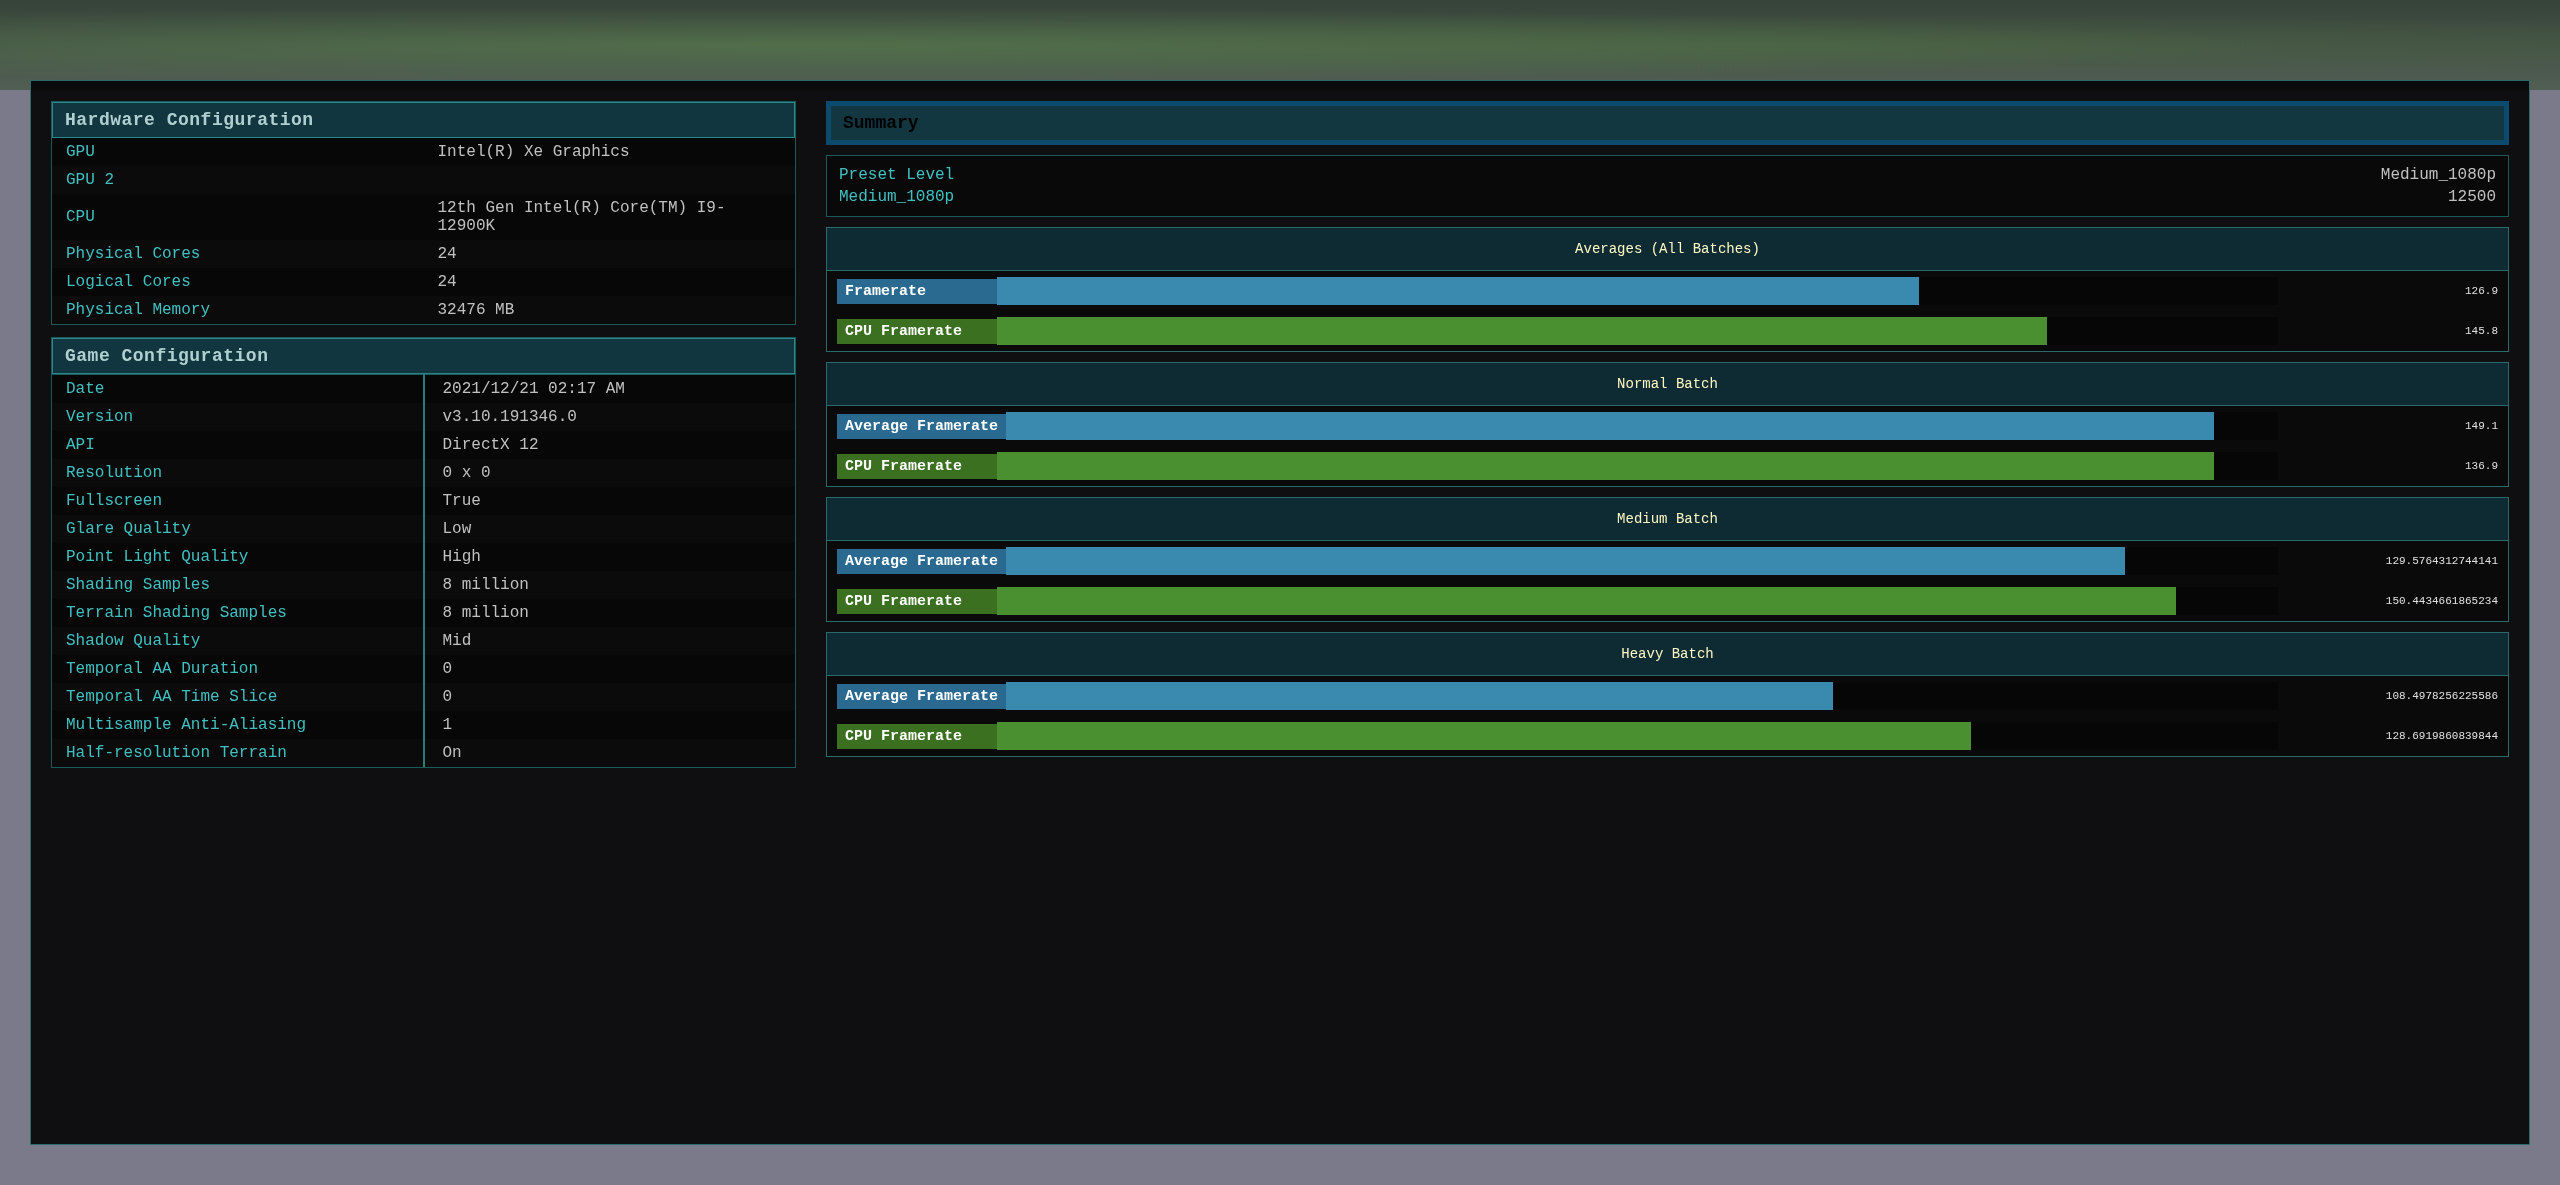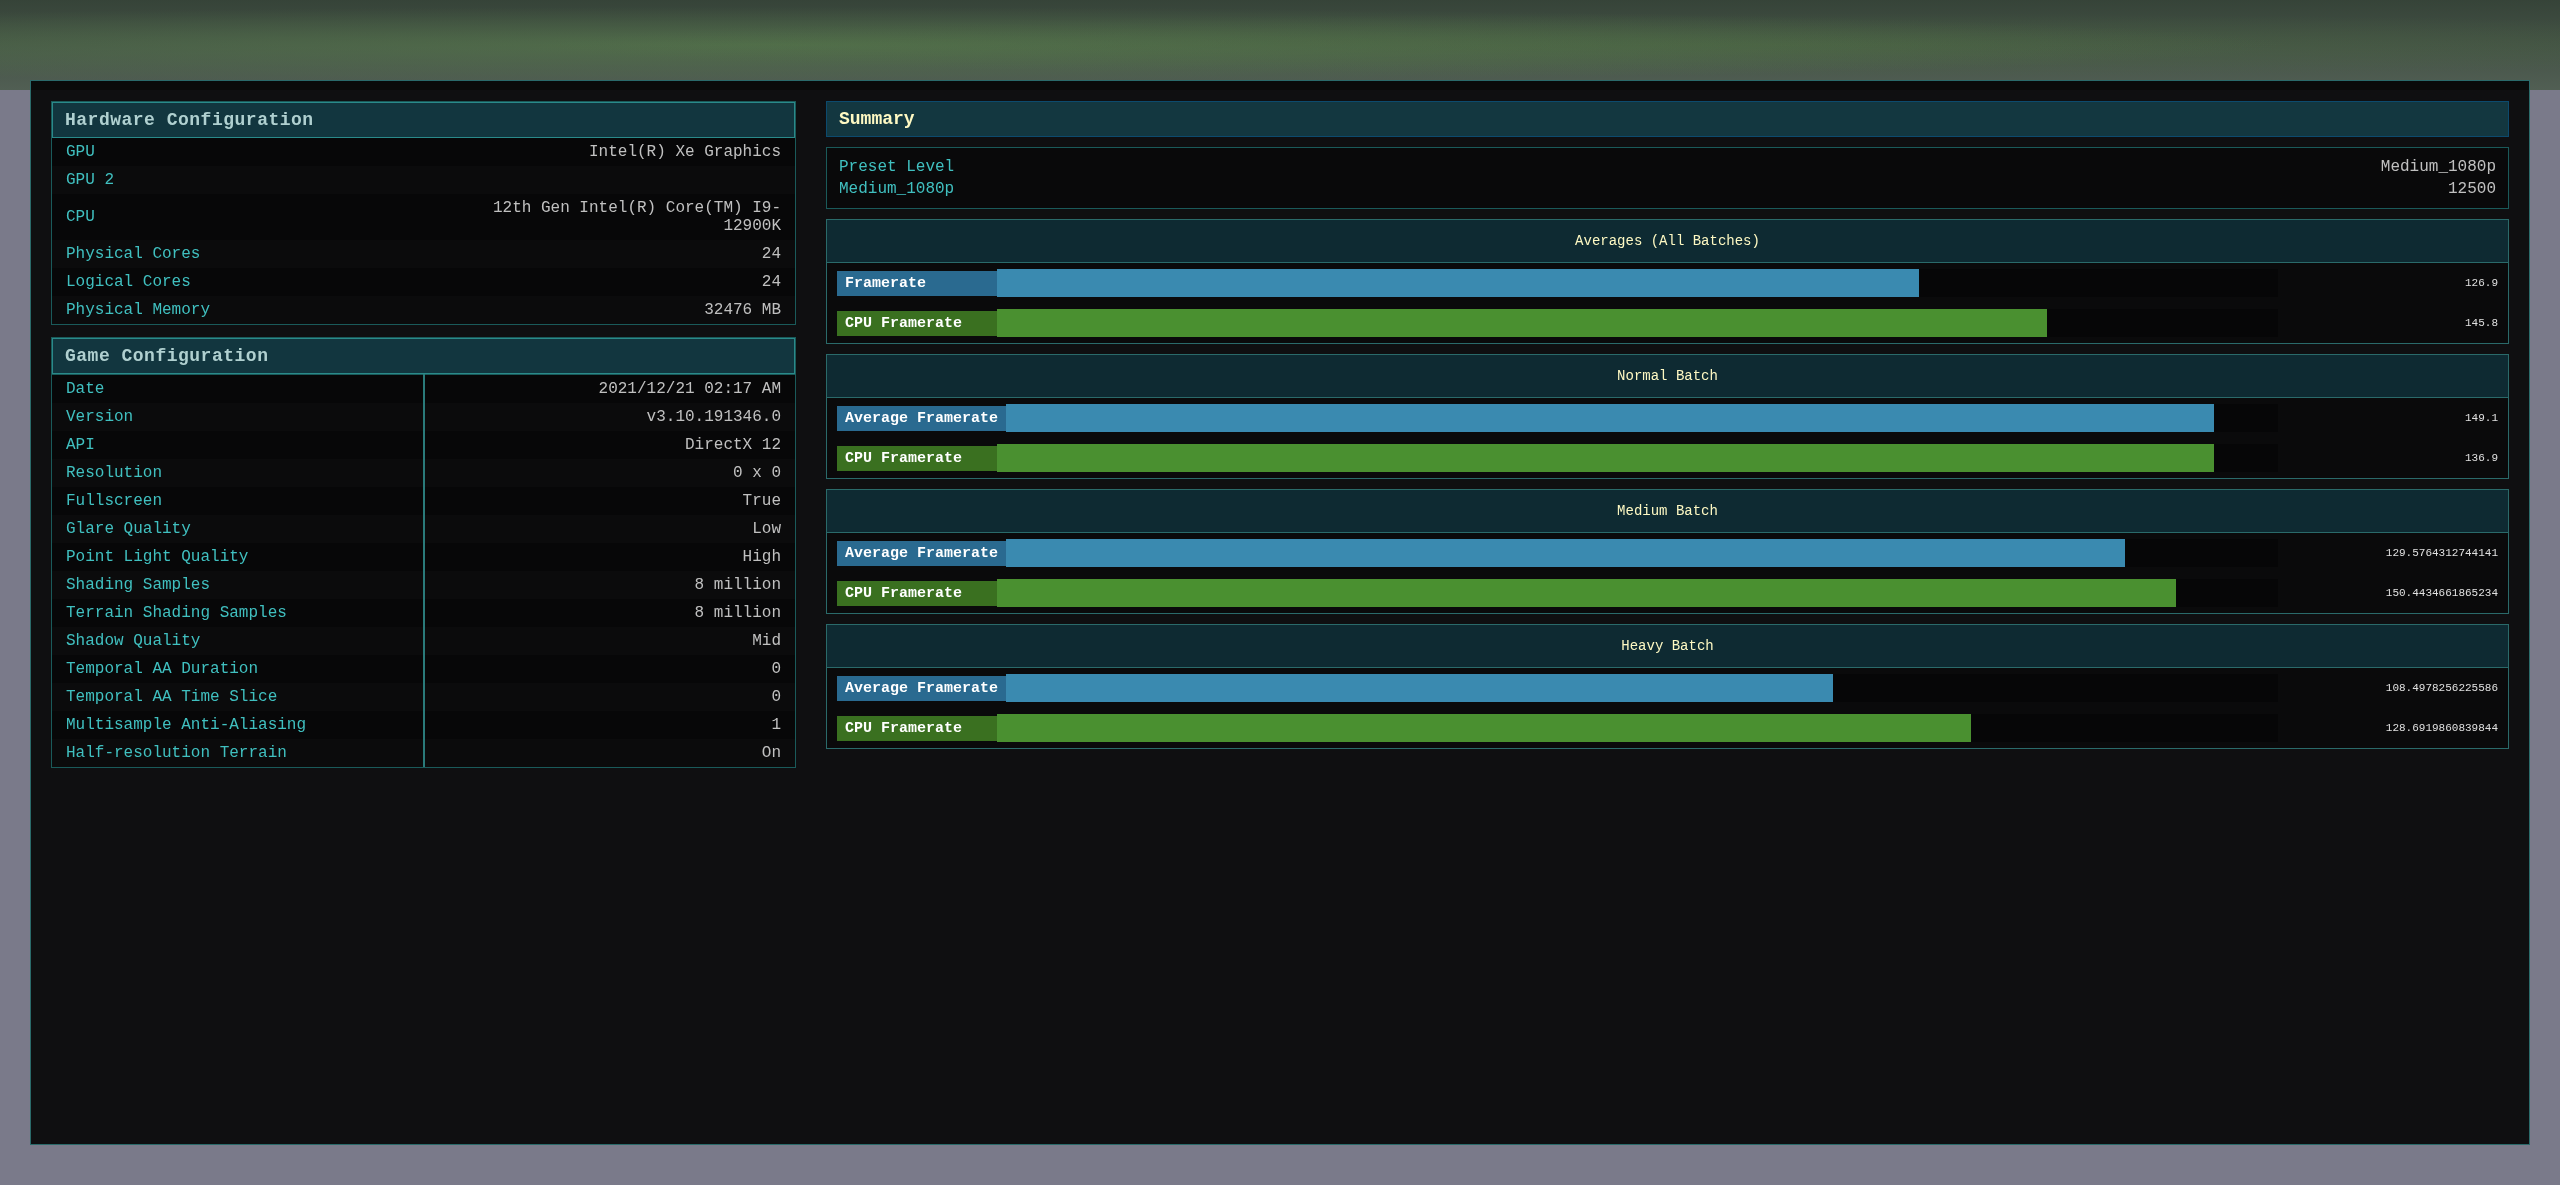--- a/index.html
+++ b/index.html
@@ -89,21 +89,20 @@
       font-size: 16px;
       color: #40c0c0;
     }
 
     .config-table td:first-child {
       color: #40c0c0;
       width: 50%;
     }
 
     .config-table td:last-child {
-      text-align: right;
       color: #c0c0c0;
     }
 
     .config-table tr:nth-child(even) {
       background: rgba(255,255,255,0.02);
     }
 
     .game-section .config-table {
       border-top: 1px solid #1a5a5a;
     }
@@ -114,23 +113,23 @@
     }
 
     .game-section .config-table td:first-child {
       border-left: none;
       padding-left: 14px;
     }
 
     
     .summary-header {
       background: rgba(20, 60, 70, 0.9);
-      border: 1px solid #0c4a6e;
+      border: 5px solid #0c4a6e;
       padding: 7px 12px;
-      color: #fef9c3;
+      color: #000000;
       font-size: 18px;
       font-weight: bold;
     }
 
     .preset-section {
       background: rgba(0,0,0,0.4);
       border: 1px solid #1a5a5a;
       padding: 8px 12px;
     }
 

